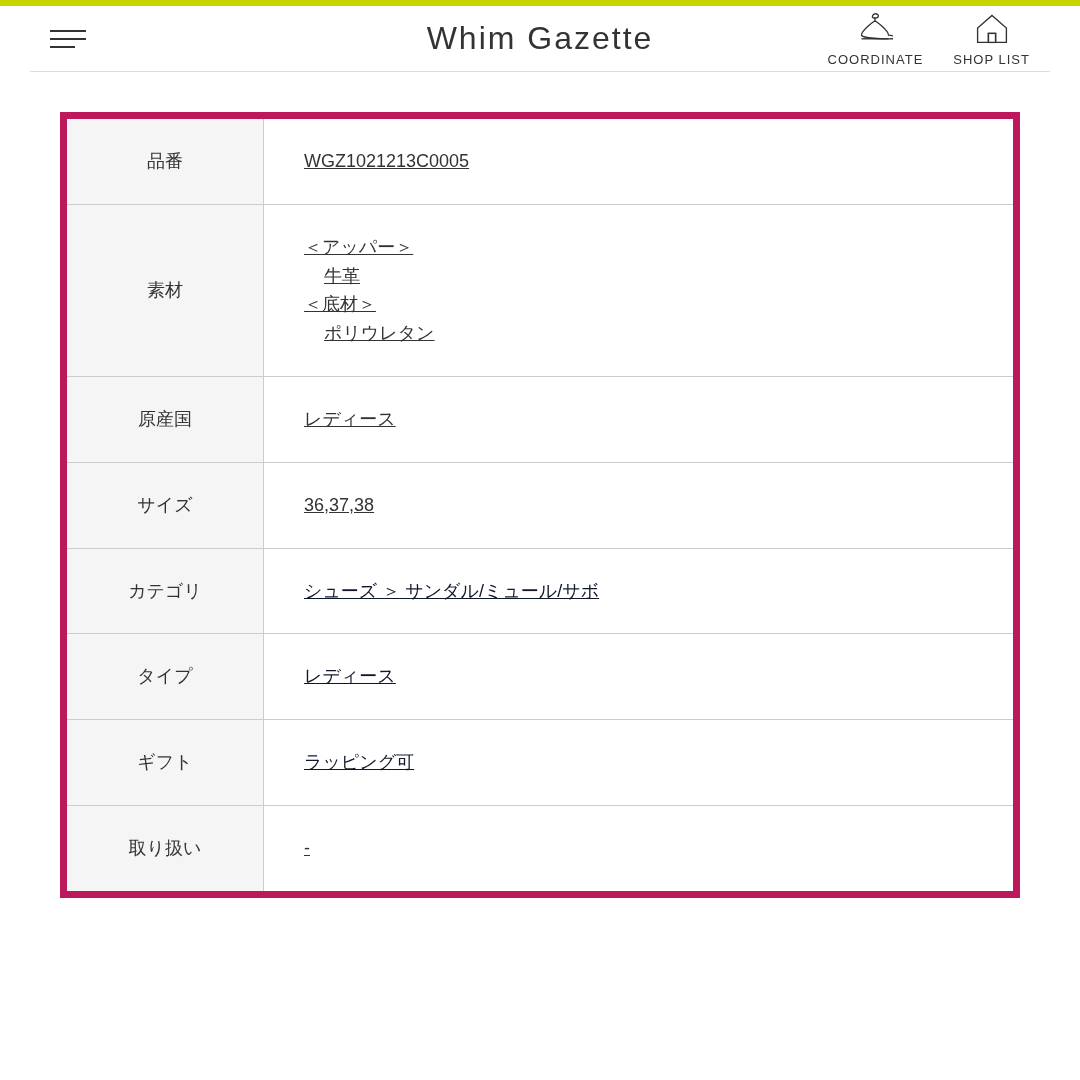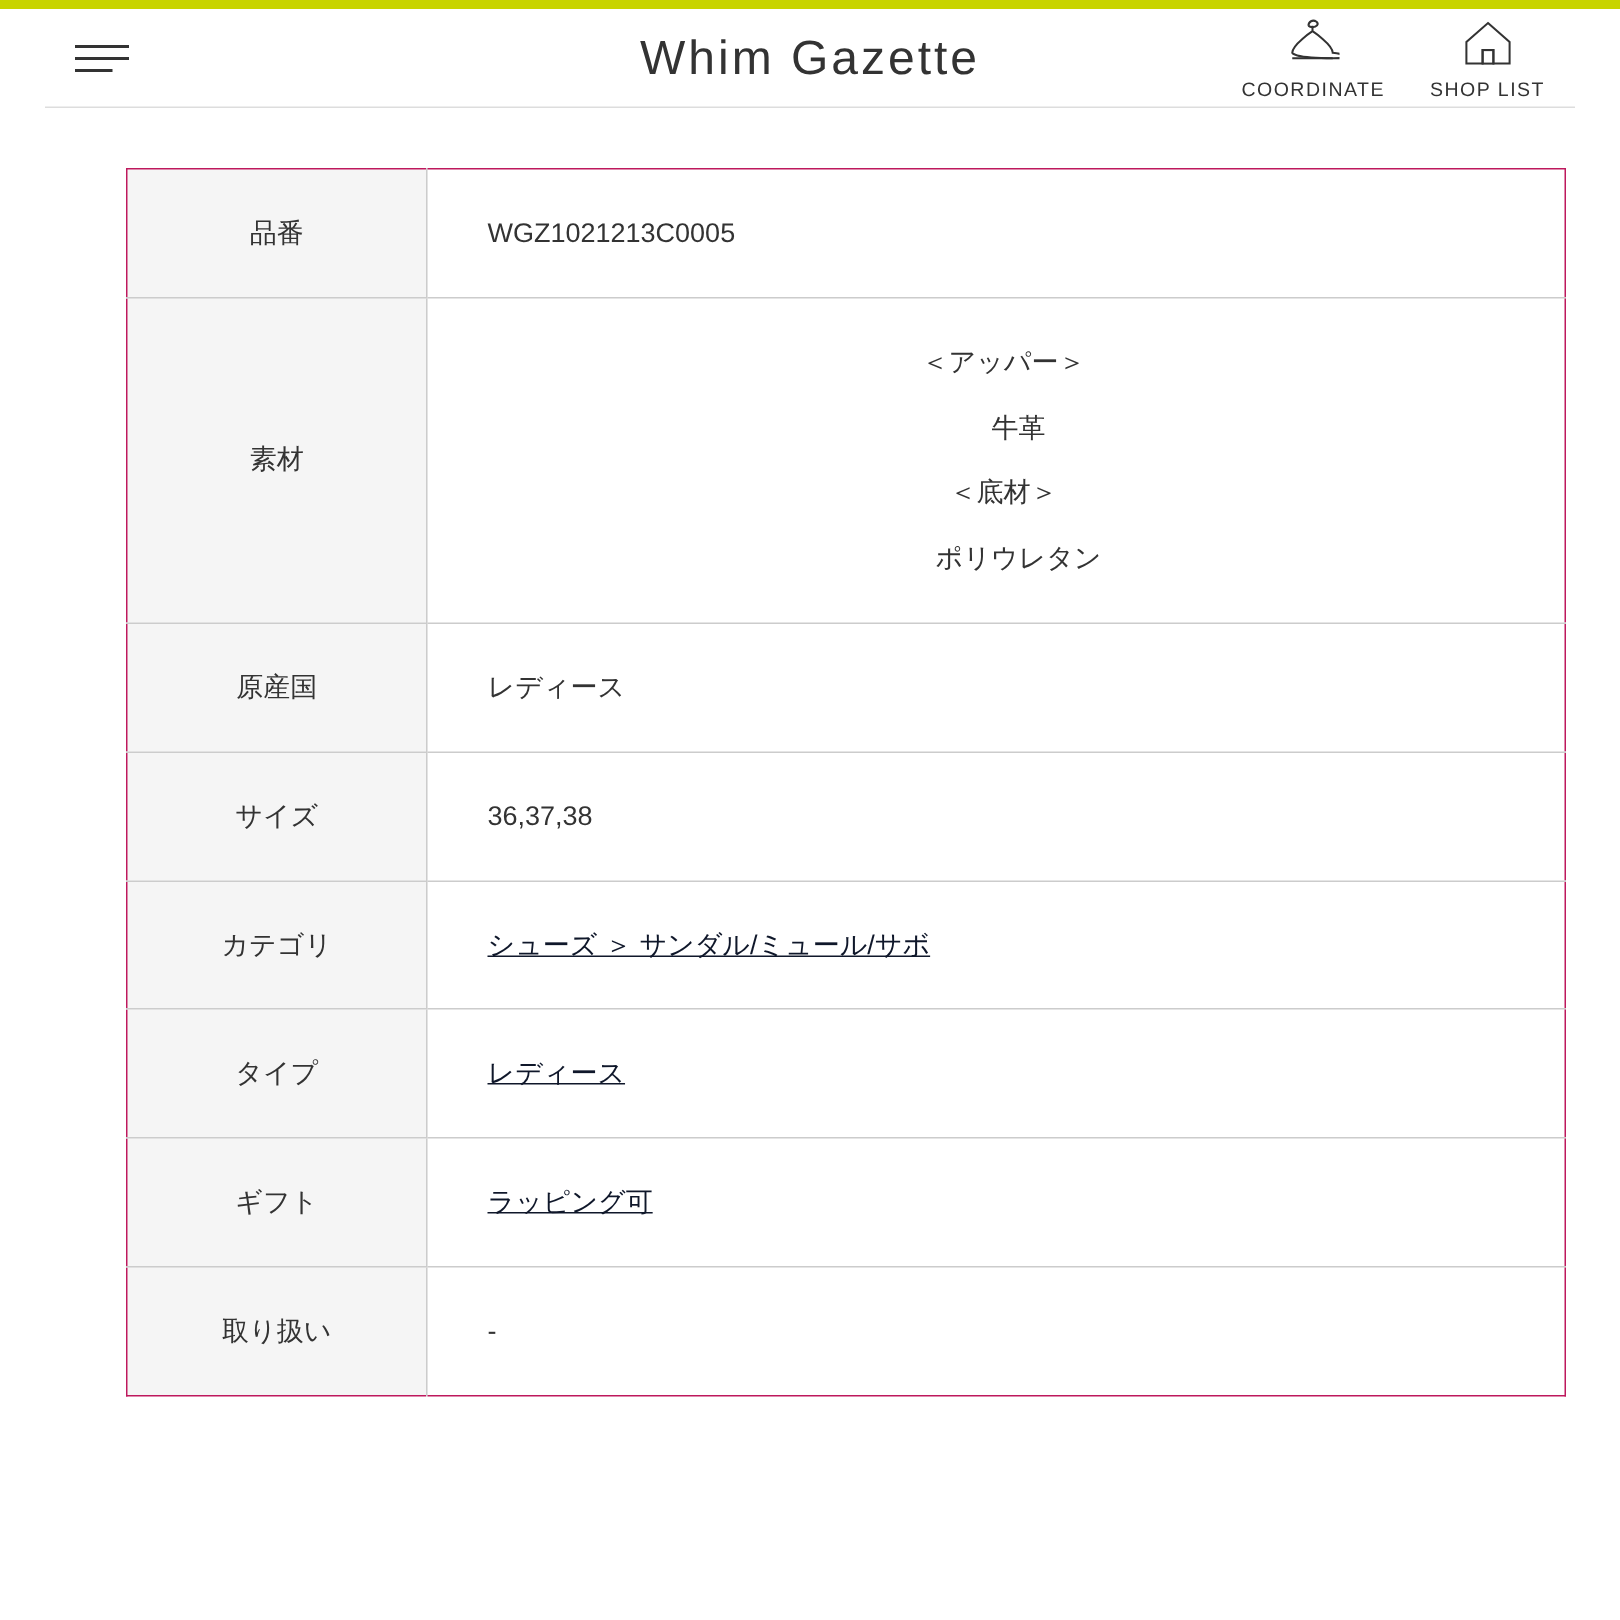--- a/index.html
+++ b/index.html
@@ -90,22 +90,21 @@
       margin: 0 30px;
     }
 
     .content {
       padding: 40px 60px;
     }
 
     .product-table {
       width: 100%;
       border-collapse: collapse;
-      border: 1px solid #be185d;
-      margin-left: 24px;
+      border: 7px solid #be185d;
     }
 
     .product-table tr {
       border-bottom: 1px solid #ccc;
     }
 
     .product-table tr:last-child {
       border-bottom: none;
       padding-left: 24px;
     }
@@ -123,27 +122,27 @@
       width: 200px;
       text-align: center;
       vertical-align: middle;
       font-weight: 400;
       border-right: 1px solid #ccc;
       white-space: nowrap;
     }
 
     .product-table td:last-child {
       padding-left: 40px;
+      text-decoration: underline;
     }
 
     .material-content {
       display: flex;
       flex-direction: column;
-      gap: 15px;
-      text-align: center;
+      gap: 0;
     }
 
     .material-sub {
       padding-left: 20px;
     }
 
     a.table-link {
       color: #0f172a;
       text-decoration: underline;
     }

